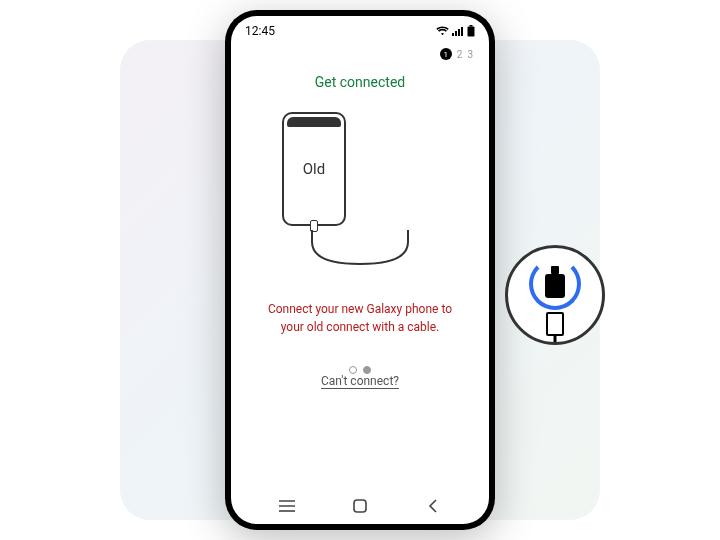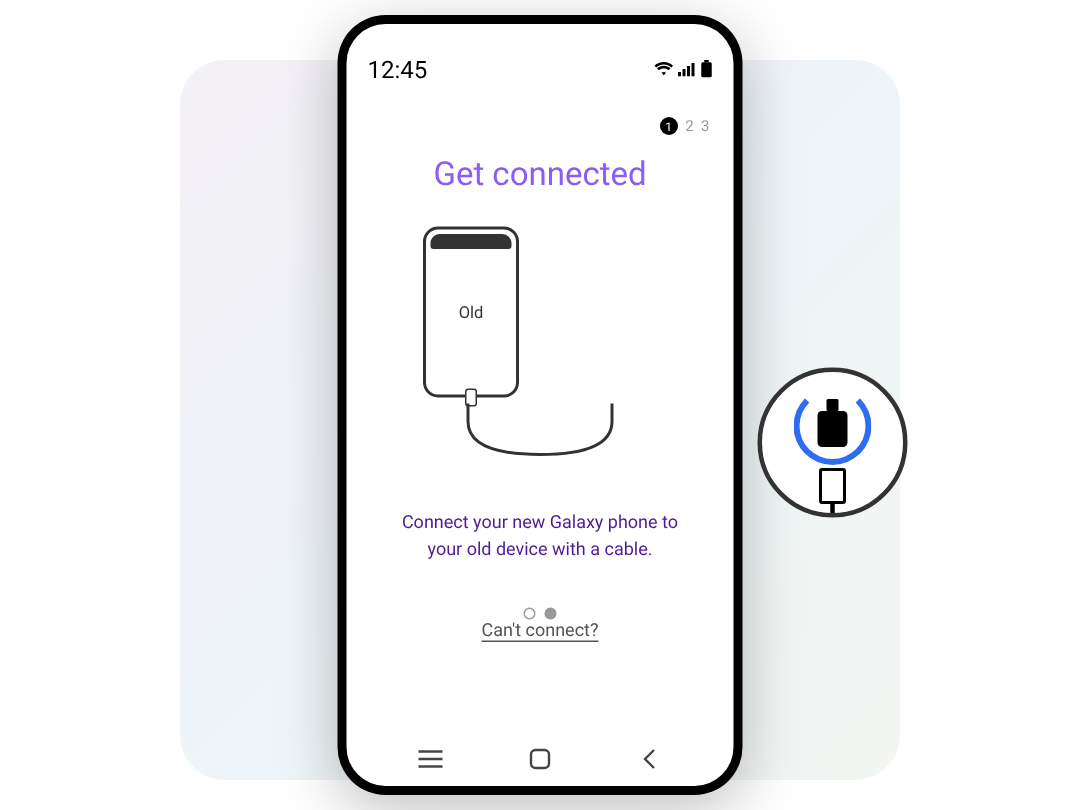--- a/index.html
+++ b/index.html
@@ -1,36 +1,36 @@
 <!DOCTYPE html>
 <html><head>
 <meta charset="utf-8">
 <style>
 html,body{margin:0;padding:0;width:720px;height:540px;font-family:-apple-system,BlinkMacSystemFont,"Segoe UI",Roboto,Arial,sans-serif;background:#fff;overflow:hidden}
 .stage{position:relative;width:720px;height:540px}
 .bg-panel{position:absolute;left:120px;top:40px;width:480px;height:480px;border-radius:30px;background:linear-gradient(135deg,#f4f0f6 0%,#eef4f8 50%,#f2f6f2 100%)}
 .phone{position:absolute;left:225px;top:10px;width:270px;height:520px;border-radius:32px;background:#000;box-shadow:0 10px 40px rgba(0,0,0,0.25)}
 .phone-screen{position:absolute;left:6px;top:6px;right:6px;bottom:6px;border-radius:26px;background:#fff;overflow:hidden}
-.status-bar{height:28px;display:flex;align-items:center;justify-content:space-between;padding:16px 14px;font-size:16px;color:#000}
+.status-bar{height:28px;display:flex;align-items:center;justify-content:space-between;padding:1px 14px;font-size:12px;color:#000}
 .sb-right{display:flex;align-items:center;gap:3px}
 .sb-right svg{display:block}
 .stepper{display:flex;justify-content:flex-end;align-items:center;gap:5px;padding:2px 16px 0 0;font-size:10px;color:#999}
 .stepper .cur{width:12px;height:12px;border-radius:50%;background:#000;color:#fff;display:flex;align-items:center;justify-content:center;font-size:8px}
-.heading{text-align:center;font-size:22px;color:#8b5cf6;margin:14px 0 22px;font-weight:400}
+.heading{text-align:center;font-size:14px;color:#15803d;margin:14px 0 22px;font-weight:400}
 .diagram{position:relative;height:170px;margin:0 auto;width:200px}
-.mini-phone{position:absolute;width:60px;height:110px;border:2px solid;border-radius:10px;background:#fff;display:flex;align-items:center;justify-content:center;font-size:11px}
+.mini-phone{position:absolute;width:60px;height:110px;border:2px solid;border-radius:10px;background:#fff;display:flex;align-items:center;justify-content:center;font-size:15px}
 .mini-phone.old{left:22px;top:0;border-color:#333;color:#333}
 .mini-phone.old::after{content:"";position:absolute;top:3px;left:3px;right:3px;height:10px;background:#333;border-radius:6px 6px 2px 2px}
 .mini-phone.new{right:22px;top:0;border-color:#2e6cf0;color:#2e6cf0}
 .mini-phone.new::after{content:"";position:absolute;top:3px;left:3px;right:3px;height:10px;background:#2e6cf0;border-radius:6px 6px 2px 2px}
 .mini-phone .port{position:absolute;bottom:-8px;left:50%;transform:translateX(-50%);width:6px;height:10px;border:1.5px solid #333;border-radius:2px;background:#fff}
 .mini-phone.new .port{border-color:#333}
 .cable{position:absolute;left:22px;right:22px;top:118px;height:42px}
 .cable svg{width:100%;height:100%;overflow:visible}
-.instruction{text-align:center;font-size:12px;color:#4c1d95;line-height:1.5;margin:18px 20px 0}
+.instruction{text-align:center;font-size:12px;color:#b91c1c;line-height:1.5;margin:18px 20px 0}
 .dots{display:flex;justify-content:center;gap:6px;margin-top:30px}
 .dots span{width:6px;height:6px;border-radius:50%;border:1px solid #999}
 .dots span.active{background:#999}
 .cant{display:block;text-align:center;font-size:12px;color:#555;text-decoration:underline;text-underline-offset:3px}
 .navbar{position:absolute;bottom:0;left:0;right:0;height:36px;display:flex;align-items:center;justify-content:space-around;padding:0 20px}
 .navbar div{width:40px;display:flex;justify-content:center;color:#444}
 .bubble{position:absolute;left:505px;top:245px;width:94px;height:94px;border-radius:50%;background:#fff;border:3px solid #333;display:flex;align-items:center;justify-content:center}
 .bubble-inner{position:relative;width:100%;height:100%}
 .bubble .ring{position:absolute;left:50%;top:38%;transform:translate(-50%,-50%);width:44px;height:44px;border:4px solid #2e6cf0;border-radius:50%;border-top-color:transparent}
 .bubble .adapter{position:absolute;left:50%;top:40%;transform:translate(-50%,-50%);width:20px;height:24px;background:#000;border-radius:3px}
@@ -81,21 +81,21 @@
         </div>
         <div class="cable">
           <svg viewBox="0 0 156 42">
               <path d="M30 0 V12 Q30 34 78 34 Q126 34 126 12 V0" stroke="#333" stroke-width="2" fill="none"></path>
             </svg>
         </div>
       </div>
 
       <p class="instruction">
         <span>Connect your new Galaxy phone to</span><br>
-        <span>your old device with a cable.</span>
+        <span>your old connect with a cable.</span>
       </p>
 
       <div class="dots">
         <span></span>
         <span class="active"></span>
       </div>
 
       <a class="cant" href="#">Can't connect?</a>
 
       <div class="navbar">

